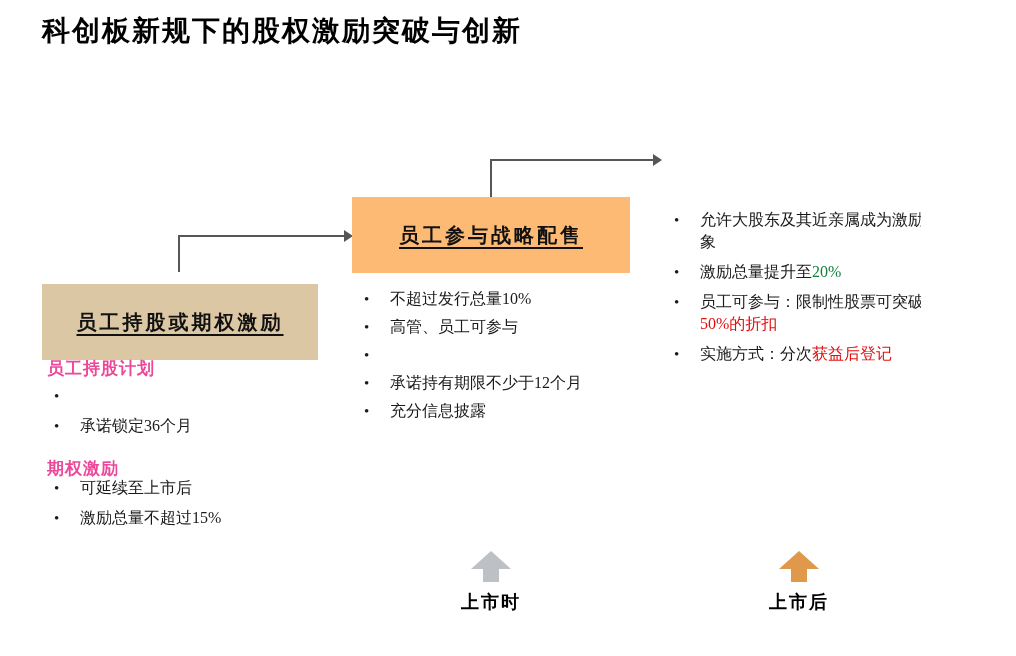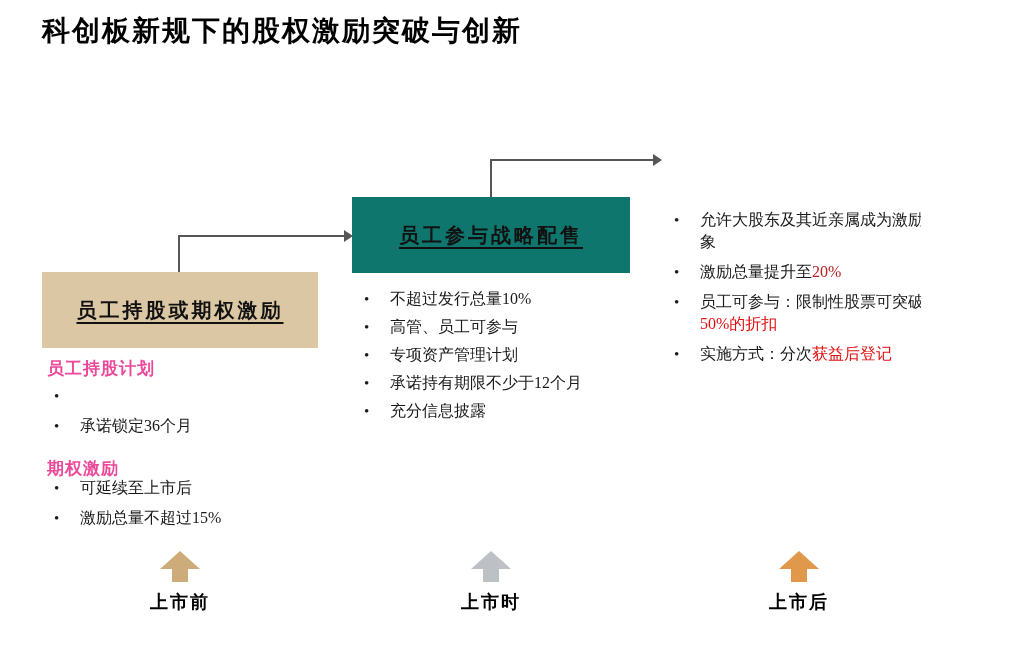--- a/index.html
+++ b/index.html
@@ -18,21 +18,21 @@
   }
   
   .flowbox{
     position:absolute;
     display:flex;align-items:center;justify-content:center;
   }
   .flowbox .boxlabel{
     font-size:20px;font-weight:bold;letter-spacing:3px;
     text-decoration:underline;text-underline-offset:5px;
   }
-  .box-pre{left:42px;top:272px;width:276px;height:76px;}
+  .box-pre{left:42px;top:284px;width:276px;height:76px;}
   .box-at{left:352px;top:197px;width:278px;height:76px;}
   .box-post{left:663px;top:120px;width:277px;height:75px;}
   .box-post .boxlabel{color:#ffffff;}
   .box-pre .boxlabel,.box-at .boxlabel{color:#111111;}
   
   .conn{position:absolute;}
   .conn-v1{left:178px;top:236px;width:2px;height:36px;}
   .conn-h1{left:178px;top:235px;width:167px;height:2px;}
   .conn-v2{left:490px;top:160px;width:2px;height:37px;}
   .conn-h2{left:490px;top:159px;width:164px;height:2px;}
@@ -93,21 +93,21 @@
   <div class="conn conn-v1" style="background-color: rgb(86, 86, 86);"></div>
   <div class="conn conn-h1" style="background-color: rgb(86, 86, 86);"></div>
   <div class="arrowhead ah1" style="border-left-color: rgb(86, 86, 86);"></div>
   <div class="conn conn-v2" style="background-color: rgb(86, 86, 86);"></div>
   <div class="conn conn-h2" style="background-color: rgb(86, 86, 86);"></div>
   <div class="arrowhead ah2" style="border-left-color: rgb(86, 86, 86);"></div>
 
   <div class="flowbox box-pre" style="background-color: rgb(219, 199, 163);">
     <span class="boxlabel">员工持股或期权激励</span>
   </div>
-  <div class="flowbox box-at" style="background-color: #0f766e;">
+  <div class="flowbox box-at" style="background-color: #fdba74;">
     <span class="boxlabel">员工参与战略配售</span>
   </div>
 
   <div class="colhead" style="left:47px;top:357px;">员工持股计划</div>
   <ul class="blist pitch30" style="left:54px;top:385px;">
     <li>
       <span class="bullet">•</span>
     </li>
     <li>
       <span class="bullet">•</span>
@@ -130,56 +130,50 @@
     <li>
       <span class="bullet">•</span>
       <span class="txt">不超过发行总量10%</span>
     </li>
     <li>
       <span class="bullet">•</span>
       <span class="txt">高管、员工可参与</span>
     </li>
     <li>
       <span class="bullet">•</span>
-      <span class="txt">专项资产管理计划</span>
     </li>
     <li>
       <span class="bullet">•</span>
       <span class="txt">承诺持有期限不少于12个月</span>
     </li>
     <li>
       <span class="bullet">•</span>
       <span class="txt">充分信息披露</span>
     </li>
   </ul>
 
   <ul class="blist rlist" style="left:674px;top:209px;">
     <li>
       <span class="bullet">•</span>
       <span class="txt"><span>允许大股东及其近亲属成为激励对象</span><span style="color: rgb(224, 16, 16);"></span></span>
     </li>
     <li>
       <span class="bullet">•</span>
-      <span class="txt"><span>激励总量提升至</span><span style="color: #b91c1c;">20%</span></span>
+      <span class="txt"><span>激励总量提升至</span><span style="color: #15803d;">20%</span></span>
     </li>
     <li>
       <span class="bullet">•</span>
       <span class="txt"><span>员工可参与：限制性股票可突破</span><span style="color: rgb(224, 16, 16);">50%的折扣</span></span>
     </li>
     <li>
       <span class="bullet">•</span>
       <span class="txt"><span>实施方式：分次</span><span style="color: rgb(224, 16, 16);">获益后登记</span></span>
     </li>
   </ul>
 
-  <div class="stage st1">
-    <div class="head" style="border-bottom-color: rgb(205, 172, 121);"></div>
-    <div class="stem" style="background-color: rgb(205, 172, 121);"></div>
-    <div class="slabel">上市前</div>
-  </div>
   <div class="stage st2">
     <div class="head" style="border-bottom-color: rgb(189, 193, 197);"></div>
     <div class="stem" style="background-color: rgb(189, 193, 197);"></div>
     <div class="slabel">上市时</div>
   </div>
   <div class="stage st3">
     <div class="head" style="border-bottom-color: rgb(224, 152, 75);"></div>
     <div class="stem" style="background-color: rgb(224, 152, 75);"></div>
     <div class="slabel">上市后</div>
   </div>

